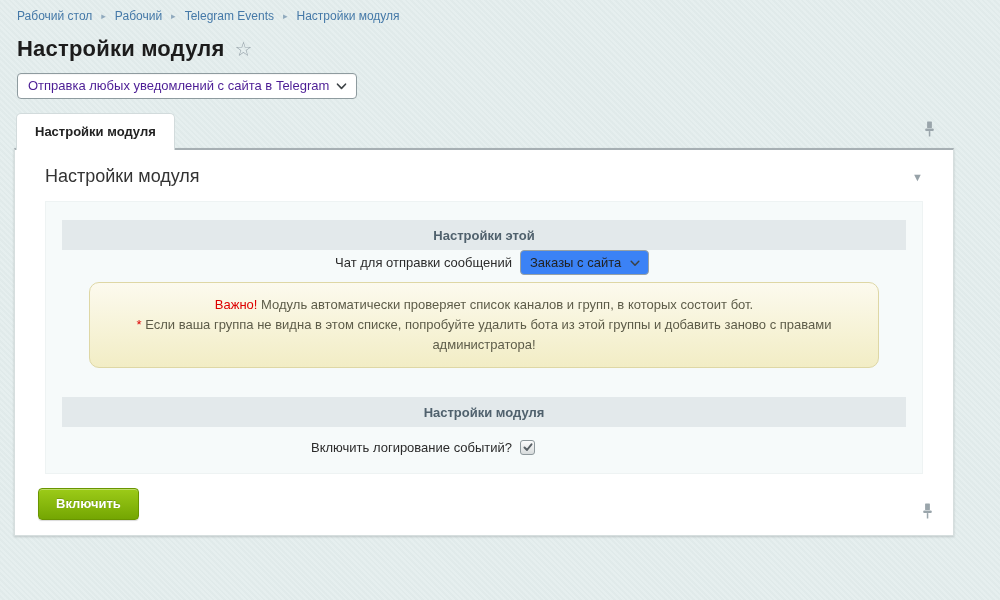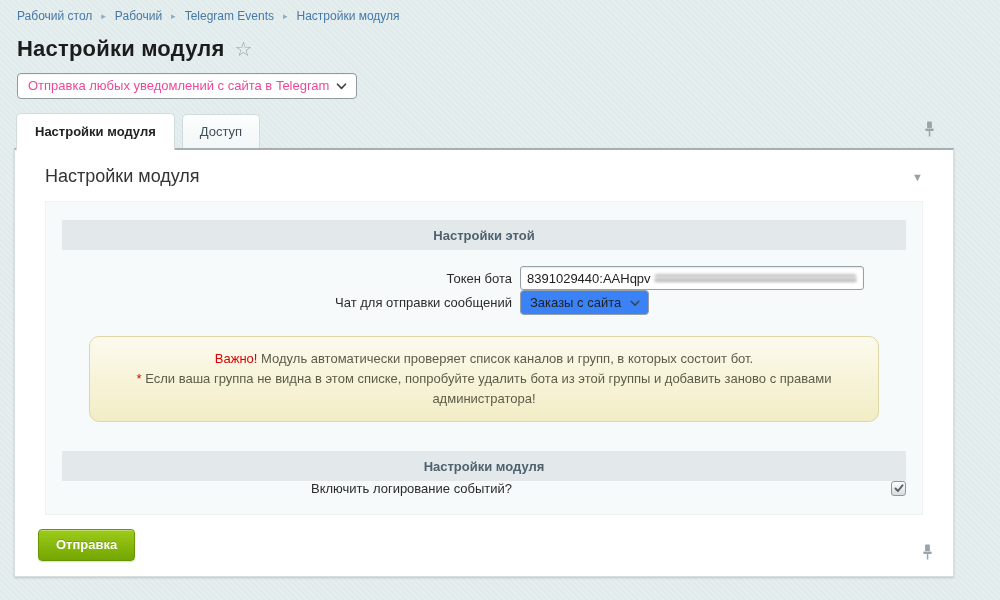--- a/index.html
+++ b/index.html
@@ -21,21 +21,21 @@
   
   .title-row { margin: 13px 16px 0 17px; display: flex; align-items: center; }
   .page-title { font-size: 22px; font-weight: bold; color: #1c1c1c; letter-spacing: .2px; }
   .fav-star { margin-left: 10px; font-size: 20px; color: #9aa6ad; cursor: pointer; line-height: 20px; }
 
   
   .select-row { margin: 11px 16px 0 17px; }
   .ui-select {
     display: inline-flex; align-items: center; gap: 7px;
     background: #fff; border: 1px solid #8e9b9f; border-radius: 4px;
-    padding: 4px 9px 5px 10px; font-size: 13px; color: #ec4899; cursor: pointer;
+    padding: 4px 9px 5px 10px; font-size: 13px; color: #4c1d95; cursor: pointer;
     box-shadow: inset 0 1px 1px rgba(0,0,0,0.04);
   }
   .ui-select svg { flex: 0 0 auto; margin-top: 1px; }
 
   
   .tabbar { margin: 14px 0 0 16px; display: flex; align-items: flex-end; position: relative; z-index: 2; }
   .tab {
     font-size: 13px; border-radius: 5px 5px 0 0; cursor: pointer;
     border: 1px solid #d2dbdc; border-bottom: none;
   }
@@ -93,21 +93,21 @@
   }
 
   .chat-select {
     display: inline-flex; align-items: center; gap: 9px;
     background: #3b82f6; border: 1px solid #97a1a5; border-radius: 4px;
     padding: 3px 8px 4px 9px; font-size: 13px; color: #222; cursor: pointer; height: 25px;
   }
 
   
   .notice {
-    width: 790px; margin: 21px auto 0; text-align: center;
+    width: 790px; margin: 7px auto 0; text-align: center;
     background: linear-gradient(#fcfaee, #f2edc5);
     border: 1px solid #ded7a5; border-radius: 10px;
     padding: 12px 26px; font-size: 13px; line-height: 20px; color: #5d5c49;
   }
   .notice .red { color: #dd0000; }
 
   
   .checkbox {
     width: 15px; height: 15px; border: 1px solid #8e989c; border-radius: 3px;
     background: linear-gradient(#fdfdfd, #d7dbdc);
@@ -152,21 +152,20 @@
       <span>
         <svg width="11" height="7" viewBox="0 0 11 7">
             <path d="M1.5 1.2 L5.5 5.4 L9.5 1.2" fill="none" stroke="#3c4246" stroke-width="1.6" stroke-linecap="round" stroke-linejoin="round"></path>
           </svg>
       </span>
     </div>
   </div>
 
   <div class="tabbar">
     <div class="tab active">Настройки модуля</div>
-    <div class="tab inactive">Доступ</div>
   </div>
 
   <span class="pin pin-top">
     <svg width="11" height="16" viewBox="0 0 11 16" fill="#9aa5ab">
       <rect x="3.1" y="0.4" width="4.8" height="6.6" rx="0.6"></rect>
       <rect x="1.2" y="7.4" width="8.6" height="2.6" rx="1.1"></rect>
       <rect x="4.8" y="10.1" width="1.5" height="5.4"></rect>
     </svg>
   </span>
 
@@ -174,27 +173,20 @@
 
     <div class="panel-head">
       <span class="panel-title">Настройки модуля</span>
       <span class="collapse-arrow">▼</span>
     </div>
 
     <div class="inner">
 
       <div class="sec-head">Настройки этой</div>
 
-      <div class="row first">
-        <label>Токен бота</label>
-        <div class="token-input">
-          <span>8391029440:AAHqpv</span>
-            <span class="redacted"></span>
-        </div>
-      </div>
 
       <div class="row">
         <label>Чат для отправки сообщений</label>
         <div class="chat-select">
           <span>Заказы с сайта</span>
           <span>
             <svg width="10" height="7" viewBox="0 0 10 7">
                 <path d="M1.2 1.2 L5 5.2 L8.8 1.2" fill="none" stroke="#3c4246" stroke-width="1.5" stroke-linecap="round" stroke-linejoin="round"></path>
               </svg>
           </span>
@@ -203,35 +195,35 @@
 
       <div class="notice">
         <span class="red">Важно!</span>
         <span>Модуль автоматически проверяет список каналов и групп, в которых состоит бот.</span><br>
         <span class="red">*</span>
         <span>Если ваша группа не видна в этом списке, попробуйте удалить бота из этой группы и добавить заново с правами администратора!</span>
       </div>
 
       <div class="sec-head sec-2">Настройки модуля</div>
 
-      <div class="row" style="justify-content:space-between;">
+      <div class="row" style="margin-top:13px;">
         <label>Включить логирование событий?</label>
         <span class="checkbox">
           <span>
             <svg width="10" height="9" viewBox="0 0 10 9">
                 <path d="M1.5 4.5 L4 7 L8.5 1.3" fill="none" stroke="#5a6166" stroke-width="1.9" stroke-linecap="round" stroke-linejoin="round"></path>
               </svg>
           </span>
         </span>
       </div>
 
     </div>
 
     <div class="panel-footer">
-      <button class="apply-btn">Отправка</button>
+      <button class="apply-btn">Включить</button>
     </div>
 
     <span class="pin pin-bottom">
       <svg width="11" height="16" viewBox="0 0 11 16" fill="#9aa5ab">
         <rect x="3.1" y="0.4" width="4.8" height="6.6" rx="0.6"></rect>
         <rect x="1.2" y="7.4" width="8.6" height="2.6" rx="1.1"></rect>
         <rect x="4.8" y="10.1" width="1.5" height="5.4"></rect>
       </svg>
     </span>
 

